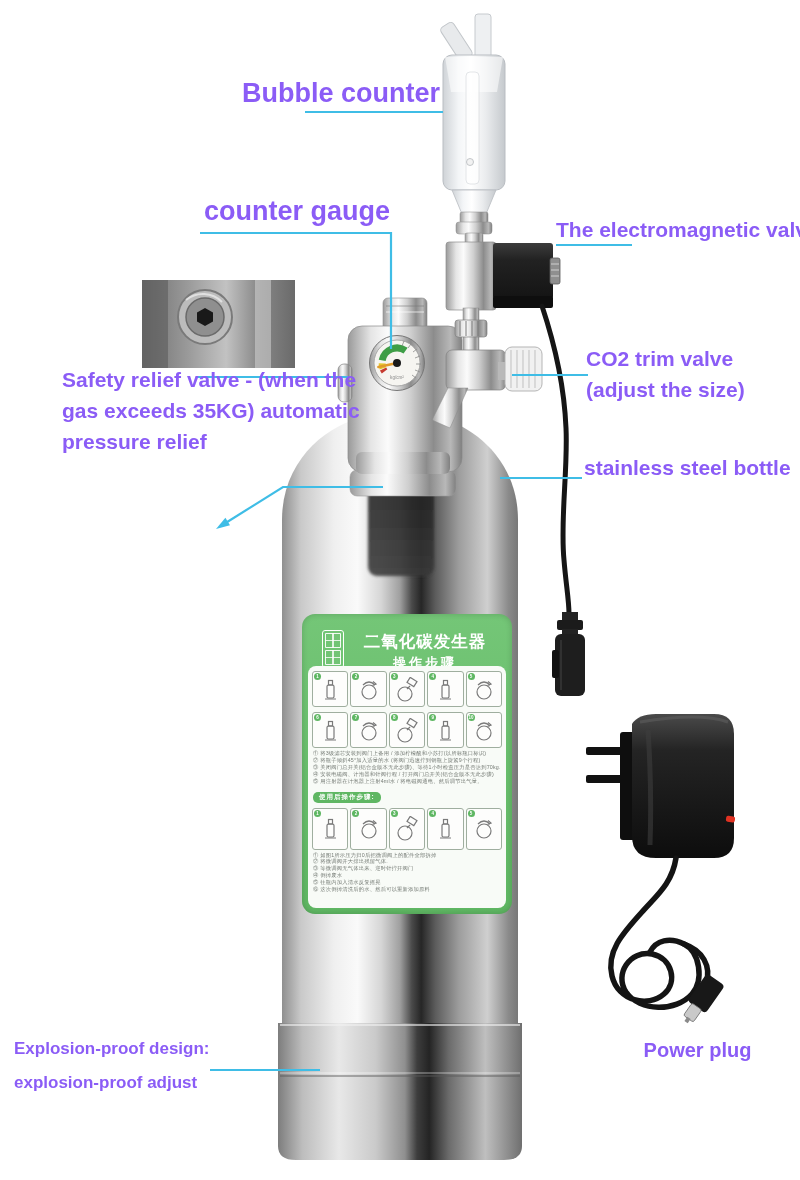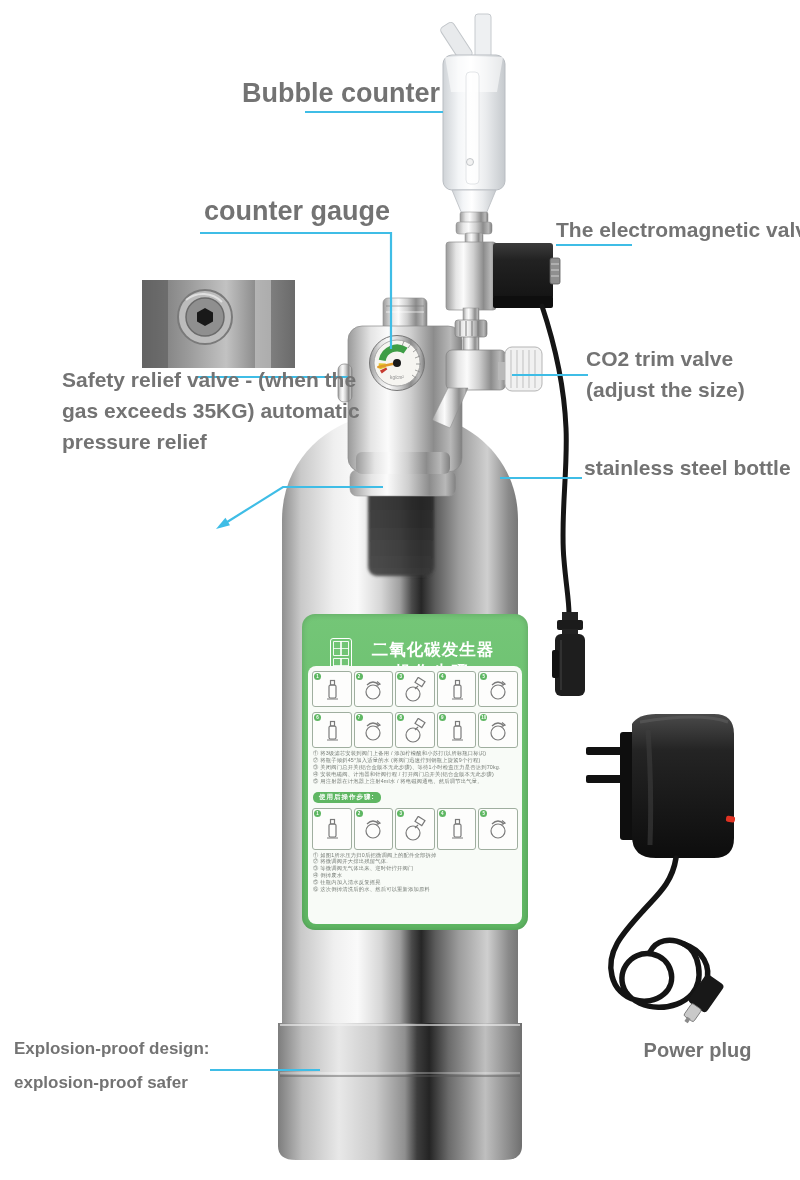--- a/index.html
+++ b/index.html
@@ -1,35 +1,35 @@
 <!DOCTYPE html>
 <html><head>
 <meta charset="utf-8">
 <style>
   html,body{margin:0;padding:0;background:#fff;}
   #stage{position:relative;width:800px;height:1180px;background:#fff;overflow:hidden;
          font-family:"Liberation Sans",sans-serif;}
   #hardware{position:absolute;left:0;top:0;z-index:1;}
-  .lbl{position:absolute;z-index:3;color:#737373;font-weight:bold;white-space:nowrap;}
+  .lbl{position:absolute;z-index:3;color:#8b5cf6;font-weight:bold;white-space:nowrap;}
   .lbl.big{font-size:27px;}
   .lbl.med{font-size:21px;line-height:31px;}
   
   #bottleLabel{position:absolute;left:302px;top:614px;width:194px;height:284px;z-index:2;
     background:linear-gradient(180deg,#74c677,#5fb763);border-radius:13px;
-    box-shadow:inset 0 0 6px rgba(0,0,0,.18);padding:16px;}
+    box-shadow:inset 0 0 6px rgba(0,0,0,.18);padding:8px;}
   #labelHeader{position:relative;height:52px;}
   #sealLogo{position:absolute;left:12px;top:8px;width:22px;height:38px;border:1.6px solid #fff;
     border-radius:3px;display:flex;flex-direction:column;gap:2px;padding:2px;box-sizing:border-box;}
   #sealLogo span{flex:1;border:1px solid rgba(255,255,255,.9);border-radius:1px;
     background:linear-gradient(90deg,transparent 45%,rgba(255,255,255,.8) 45%,rgba(255,255,255,.8) 55%,transparent 55%),
                linear-gradient(0deg,transparent 45%,rgba(255,255,255,.8) 45%,rgba(255,255,255,.8) 55%,transparent 55%);}
   #labelTitle{position:absolute;left:42px;top:9px;width:146px;text-align:center;color:#fff;
     font-size:16.5px;font-weight:bold;letter-spacing:1px;}
   #labelSubtitle{position:absolute;left:42px;top:32px;width:146px;text-align:center;color:#fff;
-    font-size:16px;font-weight:bold;letter-spacing:3px;}
+    font-size:13px;font-weight:bold;letter-spacing:3px;}
   #labelPanel{position:absolute;left:6px;right:6px;top:52px;bottom:6px;background:#f8fbf7;
     border-radius:8px;overflow:hidden;}
   .picRow{display:flex;gap:2px;padding:0 4px;margin-top:5px;}
   .picBox{position:relative;flex:1;height:34px;border:1px solid #9fae9f;border-radius:3px;
     background:#fdfdfc;}
   .picBox.tall{height:40px;}
   .picBox .num{position:absolute;left:1px;top:1px;width:7px;height:7px;border-radius:50%;
     background:#5fb763;color:#fff;font-size:4.5px;line-height:7px;text-align:center;font-weight:bold;}
   .picBox svg{position:absolute;left:50%;top:52%;transform:translate(-50%,-50%);width:24px;height:26px;
     stroke:#7a7a7a;fill:none;stroke-width:1.2;}
@@ -422,17 +422,17 @@
     <div>(adjust the size)</div>
   </div>
   <div class="lbl med" style="left:584px;top:452px;">stainless steel bottle</div>
   <div class="lbl med" style="left:34px;top:364px;margin-left:28px;">
     <div>Safety relief valve - (when the</div>
     <div>gas exceeds 35KG) automatic</div>
     <div>pressure relief</div>
   </div>
   <div class="lbl med" style="left:14px;top:1032px;font-size:17px;line-height:34px;">
     <div>Explosion-proof design:</div>
-    <div>explosion-proof safer</div>
+    <div>explosion-proof adjust</div>
   </div>
   <div class="lbl med" style="left:610px;top:1035px;width:175px;text-align:center;font-size:20px;">Power plug</div>
 
 </div>
 
 </body></html>

